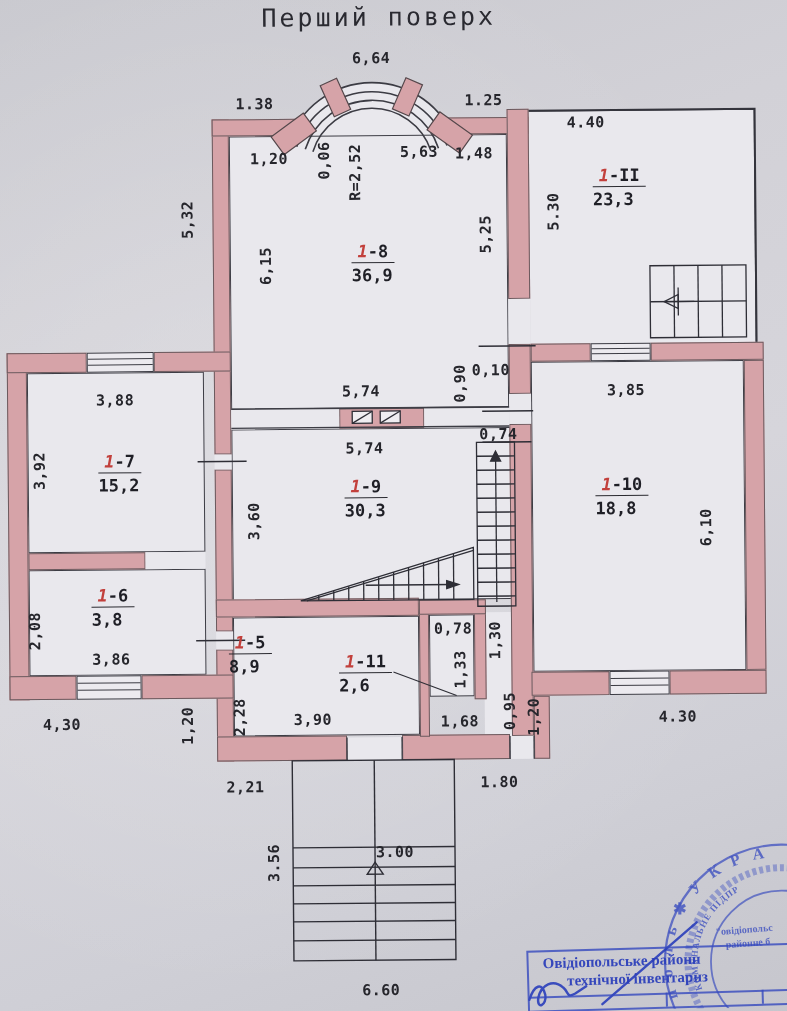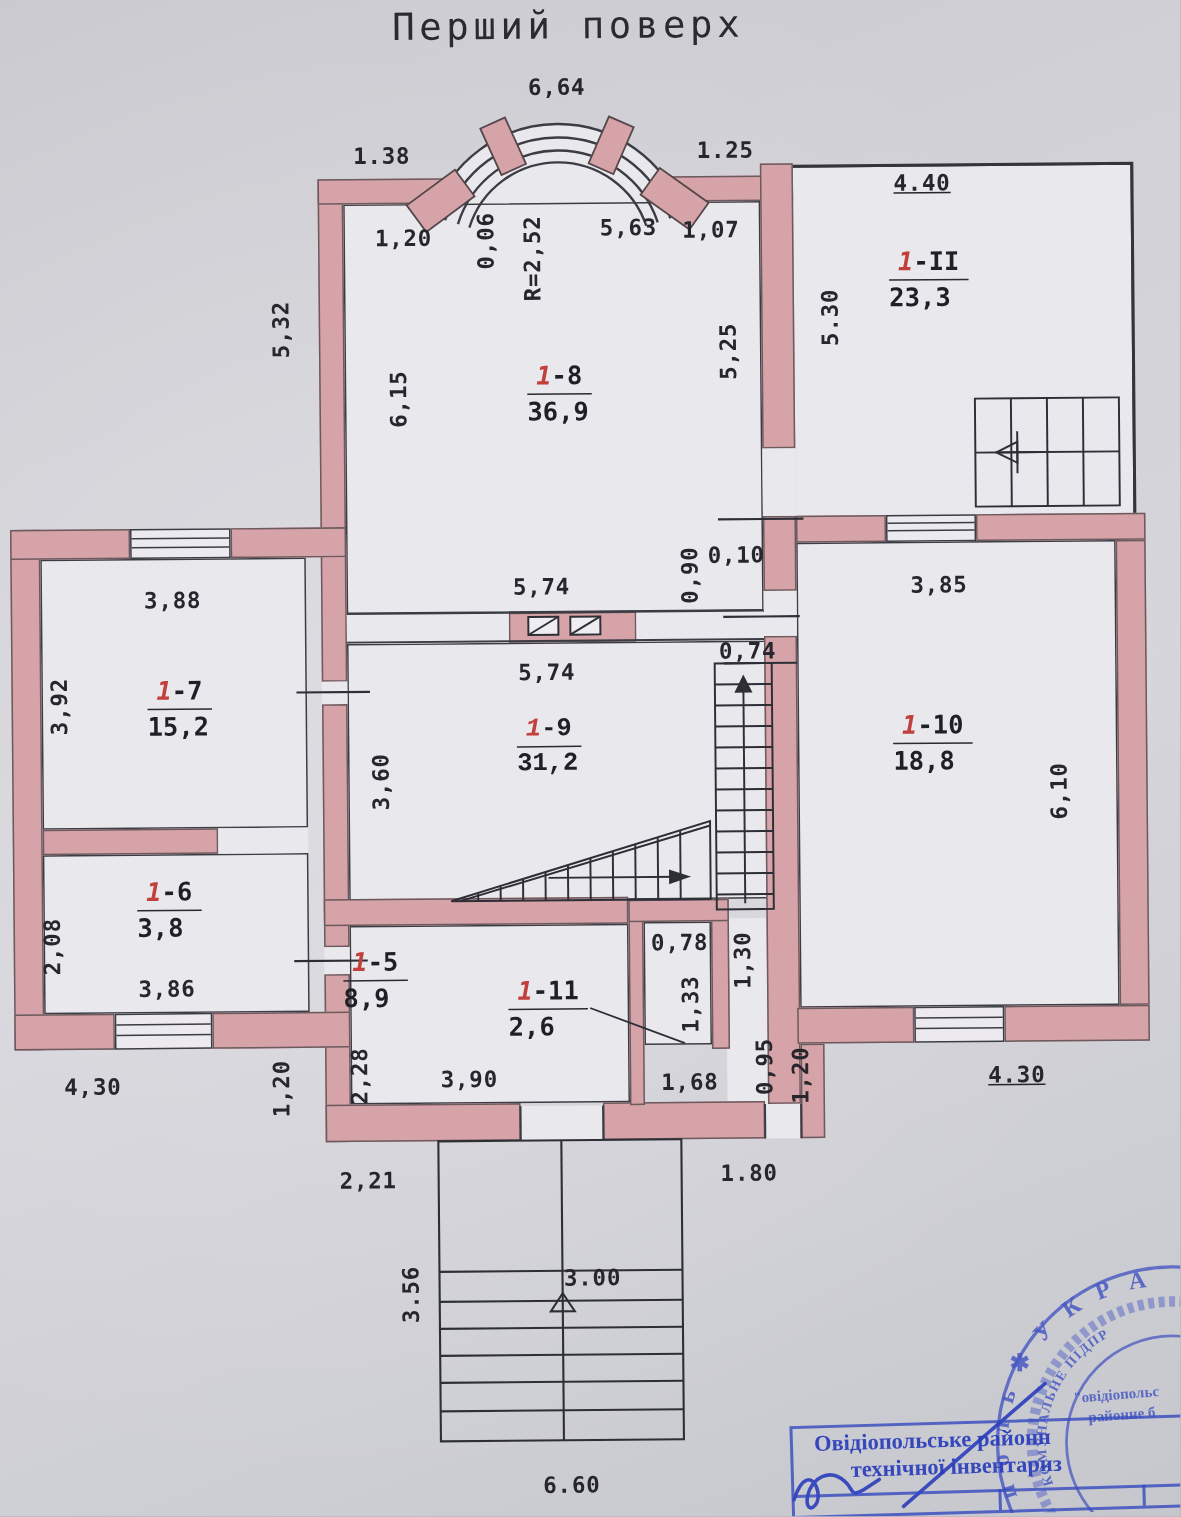--- a/index.html
+++ b/index.html
@@ -242,22 +242,22 @@
     </g>
   </svg>
 
   <span class="dim" style="left:375px;top:58px;">6,64</span>
   <span class="dim" style="left:258px;top:103px;">1.38</span>
   <span class="dim" style="left:487px;top:101px;">1.25</span>
   <span class="dim" style="left:272px;top:158px;">1,20</span>
   <span class="dim vdim" style="left:327px;top:160px;">0,06</span>
   <span class="dim vdim" style="left:358px;top:172px;">R=2,52</span>
   <span class="dim" style="left:422px;top:152px;">5,63</span>
-  <span class="dim" style="left:477px;top:154px;">1,07</span>
-  <span class="dim" style="left:618px;top:124px;text-decoration:underline;">4.40</span>
+  <span class="dim" style="left:477px;top:154px;">1,48</span>
+  <span class="dim" style="left:589px;top:124px;">4.40</span>
   <span class="dim vdim" style="left:190px;top:218px;">5,32</span>
   <span class="dim vdim" style="left:268px;top:265px;">6,15</span>
   <span class="dim vdim" style="left:556px;top:213px;">5.30</span>
   <span class="dim vdim" style="left:488px;top:235px;">5,25</span>
   <span class="dim" style="left:116px;top:398px;">3,88</span>
   <span class="dim vdim" style="left:40px;top:468px;">3,92</span>
   <span class="dim" style="left:362px;top:391px;">5,74</span>
   <span class="dim vdim" style="left:461px;top:384px;">0,90</span>
   <span class="dim" style="left:492px;top:371px;">0,10</span>
   <span class="dim" style="left:627px;top:392px;">3,85</span>
@@ -270,42 +270,42 @@
   <span class="dim" style="left:452px;top:629px;">0,78</span>
   <span class="dim vdim" style="left:459px;top:670px;">1,33</span>
   <span class="dim vdim" style="left:494px;top:641px;">1,30</span>
   <span class="dim vdim" style="left:238px;top:716px;">2,28</span>
   <span class="dim" style="left:311px;top:719px;">3,90</span>
   <span class="dim" style="left:458px;top:722px;">1,68</span>
   <span class="dim vdim" style="left:508px;top:712px;">0,95</span>
   <span class="dim vdim" style="left:532px;top:718px;">1,20</span>
   <span class="dim" style="left:60px;top:722px;">4,30</span>
   <span class="dim vdim" style="left:186px;top:724px;">1,20</span>
-  <span class="dim" style="left:676px;top:719px;text-decoration:underline;">4.30</span>
+  <span class="dim" style="left:676px;top:719px;">4.30</span>
   <span class="dim" style="left:243px;top:786px;">2,21</span>
   <span class="dim" style="left:497px;top:783px;">1.80</span>
   <span class="dim" style="left:392px;top:852px;">3.00</span>
   <span class="dim vdim" style="left:271px;top:862px;">3.56</span>
   <span class="dim" style="left:377px;top:990px;">6.60</span>
 
   <div class="room-label" style="left:375px;top:263px;">
     <div class="num"><span class="red">1</span><span>-8</span></div>
     <div class="area">36,9</div>
   </div>
   <div class="room-label" style="left:622px;top:189px;">
     <div class="num"><span class="red">1</span><span>-II</span></div>
     <div class="area">23,3</div>
   </div>
   <div class="room-label" style="left:120px;top:471px;">
     <div class="num"><span class="red">1</span><span>-7</span></div>
     <div class="area">15,2</div>
   </div>
-  <div class="room-label" style="left:366px;top:498px;font-family:Liberation Mono, monospace;">
+  <div class="room-label" style="left:366px;top:498px;">
     <div class="num"><span class="red">1</span><span>-9</span></div>
-    <div class="area">31,2</div>
+    <div class="area">30,3</div>
   </div>
   <div class="room-label" style="left:622px;top:498px;">
     <div class="num"><span class="red">1</span><span>-10</span></div>
     <div class="area">18,8</div>
   </div>
   <div class="room-label" style="left:112px;top:605px;">
     <div class="num"><span class="red">1</span><span>-6</span></div>
     <div class="area">3,8</div>
   </div>
   <div class="room-label" style="left:249px;top:653px;">

